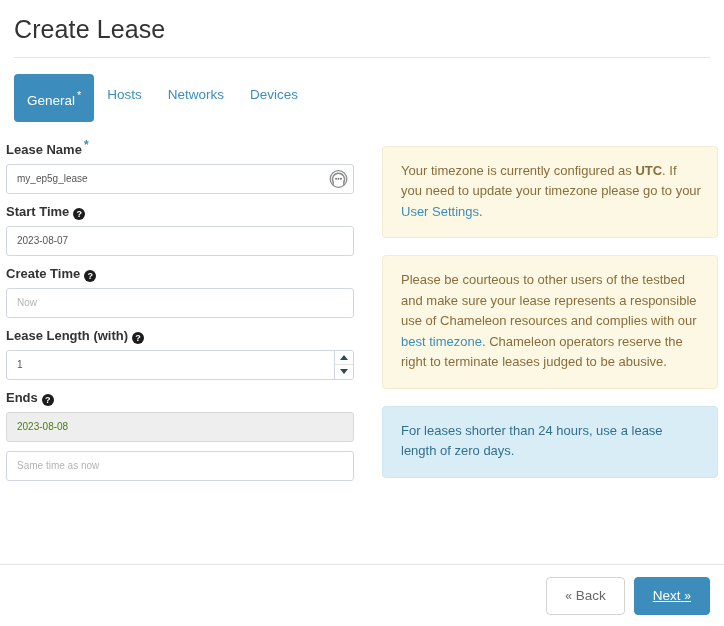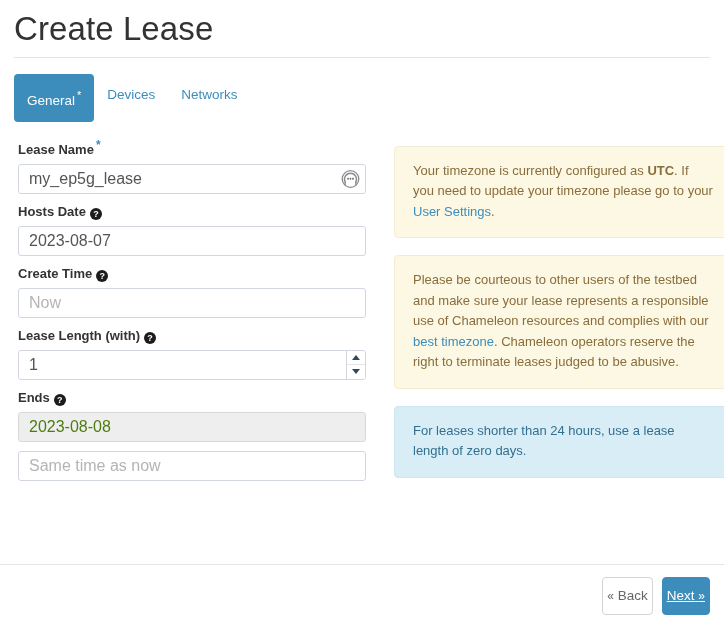--- a/index.html
+++ b/index.html
@@ -11,21 +11,21 @@
     color: #333333;
     overflow: hidden;
   }
   .page { position: relative; width: 724px; height: 626px; background:#fff; }
 
   
   .page-header {
     padding: 14px 14px 0 14px;
   }
   .page-title {
-    font-size: 33px;
+    font-size: 25px;
     font-weight: normal;
     color: #333333;
     line-height: 30px;
     margin: 0;
     letter-spacing: 0.1px;
   }
   .header-rule {
     margin-top: 13px;
     border-bottom: 1px solid #e5e5e5;
   }
@@ -56,21 +56,21 @@
   .tab .req-star {
     color: #ffffff;
     font-size: 11px;
     vertical-align: super;
     margin-left: 2px;
   }
 
   
   .body-cols {
     display: flex;
-    padding: 14px 14px 0 18px;
+    padding: 14px 14px 0 6px;
     gap: 28px;
   }
   .col-form { width: 348px; flex: 0 0 348px; }
   .col-alerts { width: 336px; flex: 0 0 336px; padding-top: 10px; }
 
   
   .form-group { margin-bottom: 9px; }
   .ctrl-label {
     display: block;
     font-size: 13px;
@@ -99,21 +99,21 @@
     margin-left: 4px;
     font-family: "Liberation Sans", sans-serif;
     cursor: pointer;
   }
   .input-wrap { position: relative; }
   input.form-control {
     display: block;
     width: 100%;
     height: 30px;
     padding: 4px 10px;
-    font-size: 16px;
+    font-size: 10px;
     font-family: "Liberation Sans", sans-serif;
     line-height: 20px;
     color: #555555;
     background: #ffffff;
     border: 1px solid #d2d6de;
     border-radius: 3px;
     outline: none;
   }
   input.form-control::placeholder { color: #b4b4b4; opacity: 1; }
   input.form-control[disabled] {
@@ -198,21 +198,21 @@
     display: flex;
     align-items: center;
     justify-content: flex-end;
     padding-right: 14px;
     gap: 9px;
   }
   .btn {
     font-size: 13.5px;
     font-family: "Liberation Sans", sans-serif;
     line-height: 18px;
-    padding: 9px 4px;
+    padding: 9px 18px;
     border-radius: 4px;
     cursor: pointer;
     white-space: nowrap;
   }
   .btn-default {
     background: #ffffff;
     border: 1px solid #d4d4d4;
     color: #666666;
   }
   .btn-primary {
@@ -231,24 +231,27 @@
   <div class="page-header">
     <h1 class="page-title">Create Lease</h1>
     <div class="header-rule"></div>
   </div>
 
   <div class="tabs">
     <div class="tab active">
       <span>General</span><span class="req-star">*</span>
     </div>
     <div class="tab">
-      <span>Devices</span>
+      <span>Hosts</span>
     </div>
     <div class="tab">
       <span>Networks</span>
+    </div>
+    <div class="tab">
+      <span>Devices</span>
     </div>
   </div>
 
   <div class="body-cols">
 
     <div class="col-form">
 
       <div class="form-group">
         <label class="ctrl-label">
           <span>Lease Name</span><span class="req-star">*</span>
@@ -263,21 +266,21 @@
               <circle cx="7.1" cy="9.3" r="0.95" fill="#6f6f6f"></circle>
               <circle cx="9.5" cy="9.3" r="0.95" fill="#6f6f6f"></circle>
               <circle cx="11.9" cy="9.3" r="0.95" fill="#6f6f6f"></circle>
             </svg>
           </span>
         </div>
       </div>
 
       <div class="form-group">
         <label class="ctrl-label">
-          <span>Hosts Date</span><span class="help-icon">?</span>
+          <span>Start Time</span><span class="help-icon">?</span>
         </label>
         <input class="form-control" type="text" value="2023-08-07" style="">
       </div>
 
       <div class="form-group">
         <label class="ctrl-label">
           <span>Create Time</span><span class="help-icon">?</span>
         </label>
         <input class="form-control" type="text" placeholder="Now" style="">
       </div>

